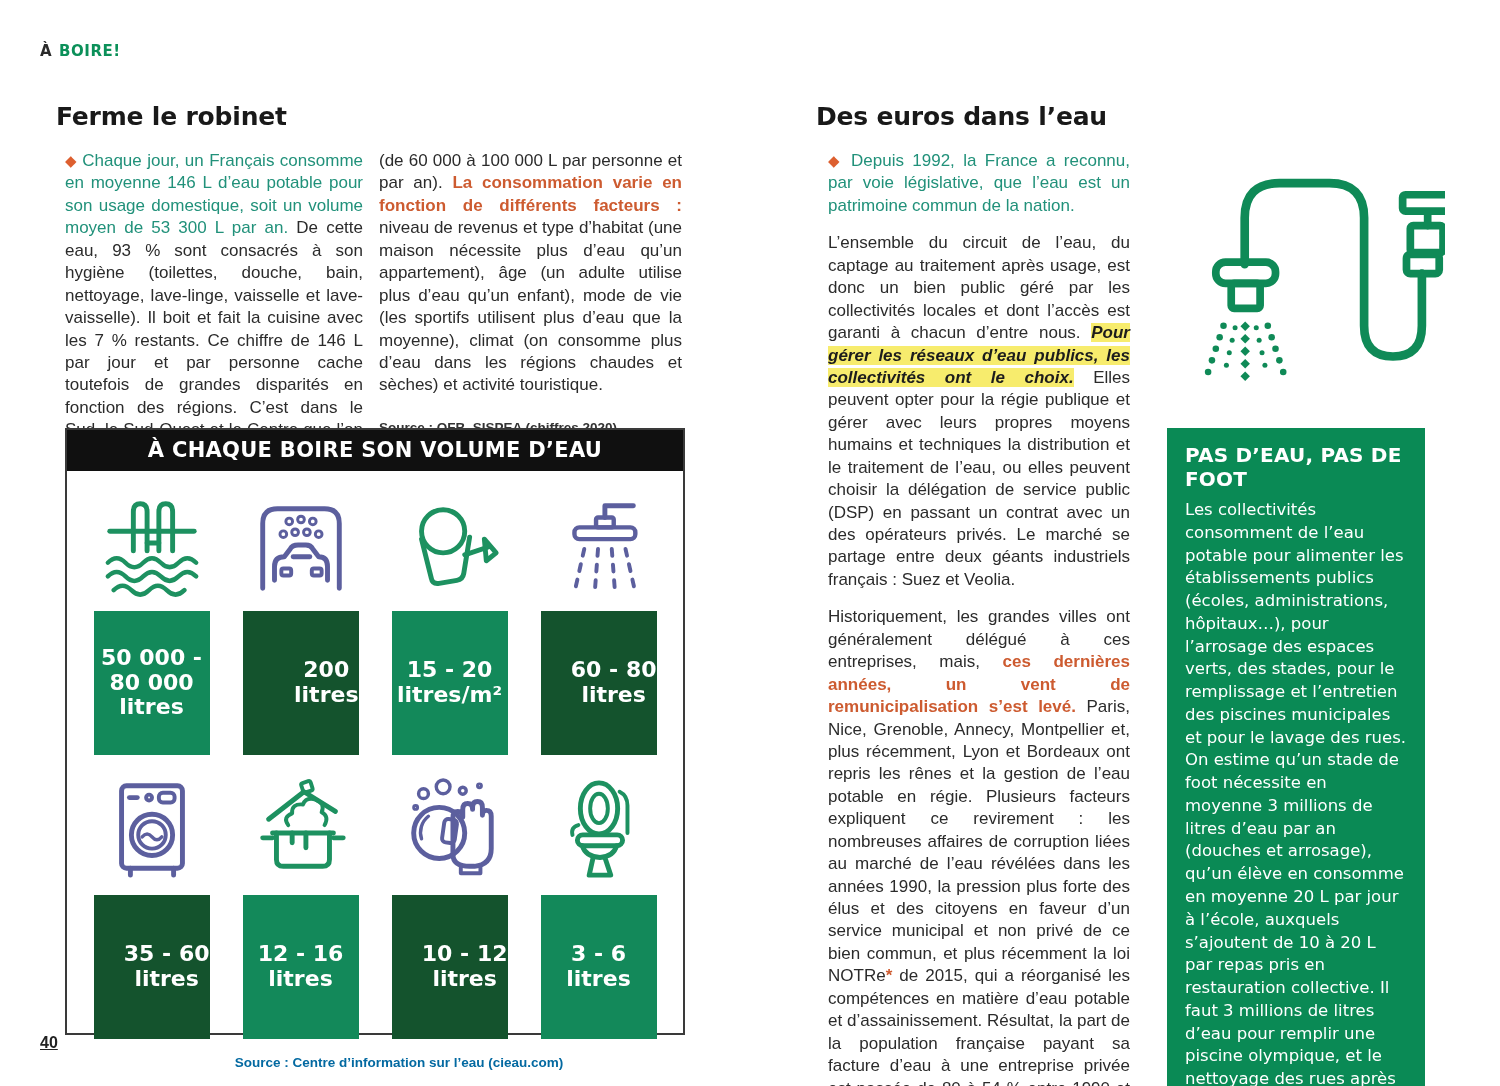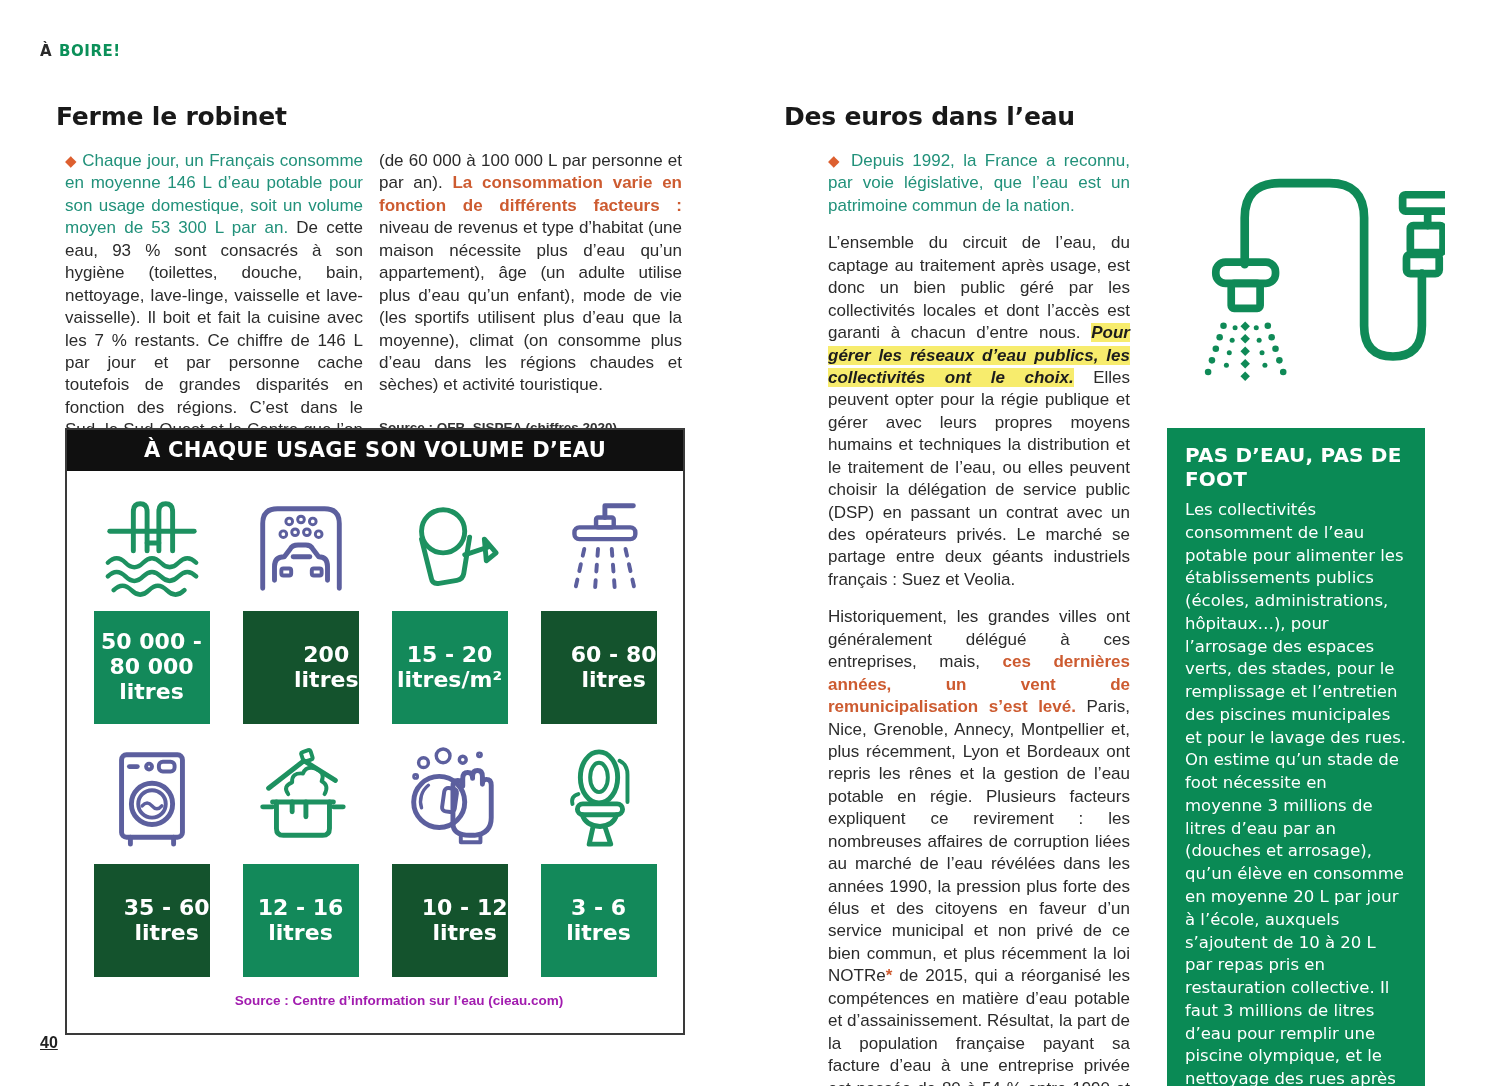--- a/index.html
+++ b/index.html
@@ -7,47 +7,47 @@
     position:relative;width:1500px;height:1086px;background:#ffffff;overflow:hidden;
     font-family:"Liberation Sans",sans-serif;color:#2b2b2b;
   }
   
   .running-head{position:absolute;left:40px;top:42px;font-family:"DejaVu Sans",sans-serif;font-weight:bold;font-size:15px;letter-spacing:.5px;}
   .rh-a{color:#2a2a2a;margin-right:7px;}
   .rh-b{color:#0b9059;}
   
   .title{position:absolute;margin:0;font-family:"DejaVu Sans",sans-serif;font-weight:bold;font-size:25px;color:#191919;letter-spacing:-.2px;}
   .left-title{left:56px;top:102px;}
-  .right-title{left:784px;top:102px;}
+  .right-title{left:816px;top:102px;}
   
   .col{position:absolute;font-size:17px;line-height:1.32;}
   .col p{margin:0 0 15px 0;}
   .just{text-align:justify;}
   .col1{left:65px;top:150px;width:298px;}
   .col2{left:379px;top:150px;width:303px;}
   .rcol{left:828px;top:150px;width:302px;}
   .diamond{color:#dd5f2f;font-size:15px;}
   .lead-teal{color:#21917a;font-weight:normal;}
   .orange-bold{color:#cd5b30;font-weight:bold;}
   .hl{background:#f7ec6d;font-weight:bold;font-style:italic;color:#1c1c1c;}
   .source-line{font-size:13.5px;font-weight:bold;color:#333;margin-top:22px !important;}
   
   .infobox{position:absolute;left:65px;top:428px;width:620px;height:607px;border:2px solid #3a3a3a;background:#fff;box-sizing:border-box;}
   .infobox-header{background:#101010;color:#ffffff;text-align:center;font-family:"DejaVu Sans",sans-serif;font-weight:bold;font-size:21px;padding:8px 0 9px;letter-spacing:.3px;}
   .info-grid{display:grid;grid-template-columns:repeat(4,1fr);margin:16px 10px 0;row-gap:16px;}
   .cell{display:flex;flex-direction:column;align-items:center;}
   .icon-wrap{height:118px;display:flex;align-items:center;justify-content:center;}
   .icon-green{color:#1d9160;}
   .icon-purple{color:#5c5f9e;}
-  .vol-box{width:116px;height:113px;margin-top:6px;display:flex;align-items:center;justify-content:center;text-align:center;
+  .vol-box{width:116px;height:144px;margin-top:6px;display:flex;align-items:center;justify-content:center;text-align:center;
     color:#ffffff;font-family:"DejaVu Sans",sans-serif;font-weight:bold;font-size:22px;line-height:1.13;}
   .vol-box span{white-space:pre-line;}
   .bg-green{background:#13895a;}
   .bg-purple{background:#14532d;justify-content:flex-end;}
-  .info-source{text-align:center;font-size:13.5px;font-weight:bold;color:#a21caf;margin-top:16px;padding-left:48px;}
+  .info-source{text-align:center;font-size:13.5px;font-weight:bold;color:#0369a1;margin-top:16px;padding-left:48px;}
   
   .sidebar{position:absolute;left:1167px;top:428px;width:258px;height:658px;background:#0a8a55;box-sizing:border-box;padding:15px 18px;color:#fff;}
   .sidebar-title{font-family:"DejaVu Sans",sans-serif;font-weight:bold;font-size:20px;letter-spacing:.2px;}
   .sidebar-body{margin:8px 0 0 0;font-family:"DejaVu Sans",sans-serif;font-size:16.5px;line-height:1.38;font-weight:500;}
   
   .tap-illus{position:absolute;left:1185px;top:136px;width:260px;height:260px;color:#0f8a57;}
   .page-num{position:absolute;left:40px;top:1034px;font-weight:bold;font-size:16px;color:#222;text-decoration:underline;}
   svg{display:block;}
 </style>
 </head>
@@ -64,21 +64,21 @@
   <div class="col col1">
     <p class="just"><span class="diamond">◆ </span><span class="lead-teal">Chaque jour, un Français consomme en moyenne 146 L d’eau potable pour son usage domestique, soit un volume moyen de 53 300 L par an. </span><span>De cette eau, 93 % sont consacrés à son hygiène (toilettes, douche, bain, nettoyage, lave-linge, vaisselle et lave-vaisselle). Il boit et fait la cuisine avec les 7 % restants. Ce chiffre de 146 L par jour et par personne cache toutefois de grandes disparités en fonction des régions. C’est dans le Sud, le Sud-Ouest et le Centre que l’on consomme le plus d’eau potable</span></p>
   </div>
 
   <div class="col col2">
     <p class="just"><span>(de 60 000 à 100 000 L par personne et par an). </span><span class="orange-bold">La consommation varie en fonction de différents facteurs : </span><span>niveau de revenus et type d’habitat (une maison nécessite plus d’eau qu’un appartement), âge (un adulte utilise plus d’eau qu’un enfant), mode de vie (les sportifs utilisent plus d’eau que la moyenne), climat (on consomme plus d’eau dans les régions chaudes et sèches) et activité touristique.</span></p>
     <p class="source-line">Source : OFB, SISPEA (chiffres 2020).</p>
   </div>
 
   <div class="infobox">
-    <div class="infobox-header">À CHAQUE USAGE SON VOLUME D’EAU</div>
+    <div class="infobox-header">À CHAQUE BOIRE SON VOLUME D’EAU</div>
     <div class="info-grid">
 
       <div class="cell">
         <div class="icon-wrap icon-green">
           <svg width="108" height="108" viewBox="0 0 110 110" fill="none" stroke="currentColor" stroke-width="5" stroke-linecap="round" stroke-linejoin="round">
             <path d="M12 40 H98"></path>
             <path d="M36 60 V20 Q36 12 43 12 Q50 12 50 20 V60"></path>
             <path d="M62 60 V20 Q62 12 69 12 Q76 12 76 20 V60"></path>
             <path d="M50 52 H62"></path>
             <path d="M10 72 q9 -9 18 0 t18 0 t18 0 t18 0 t18 0" stroke-width="4.5"></path>

